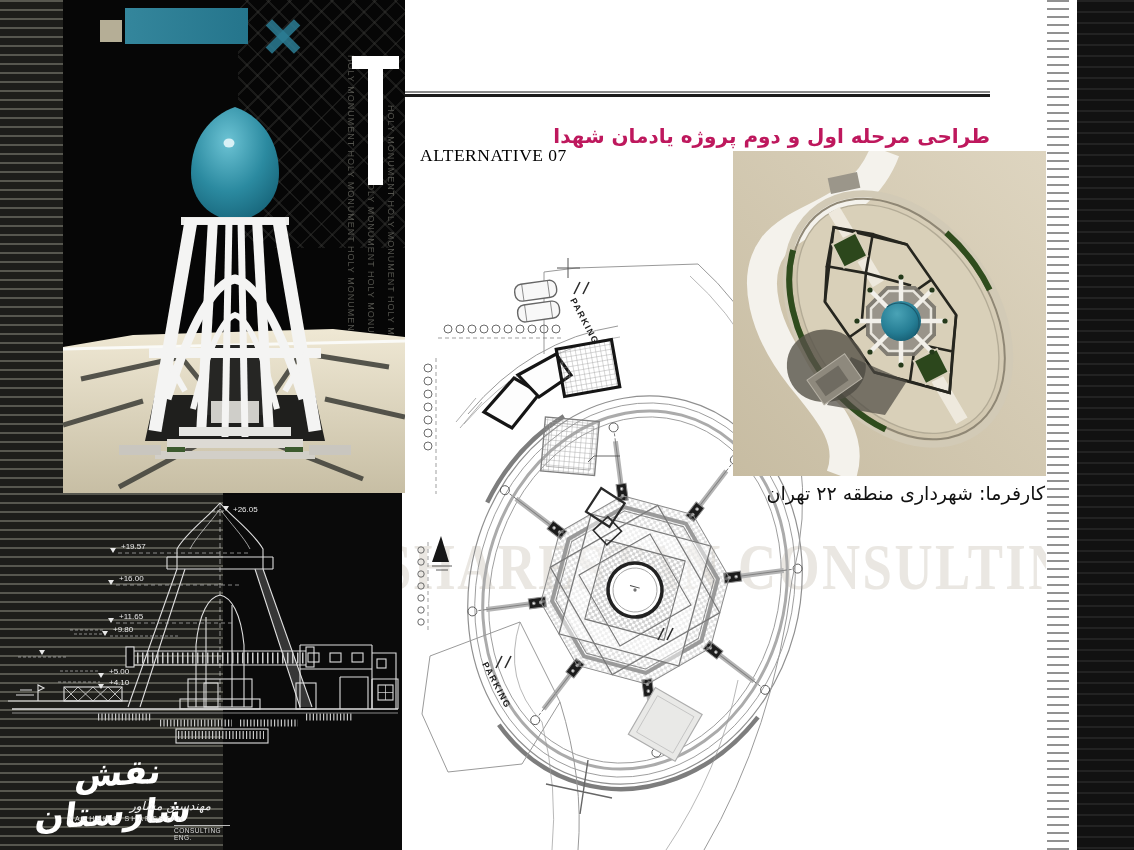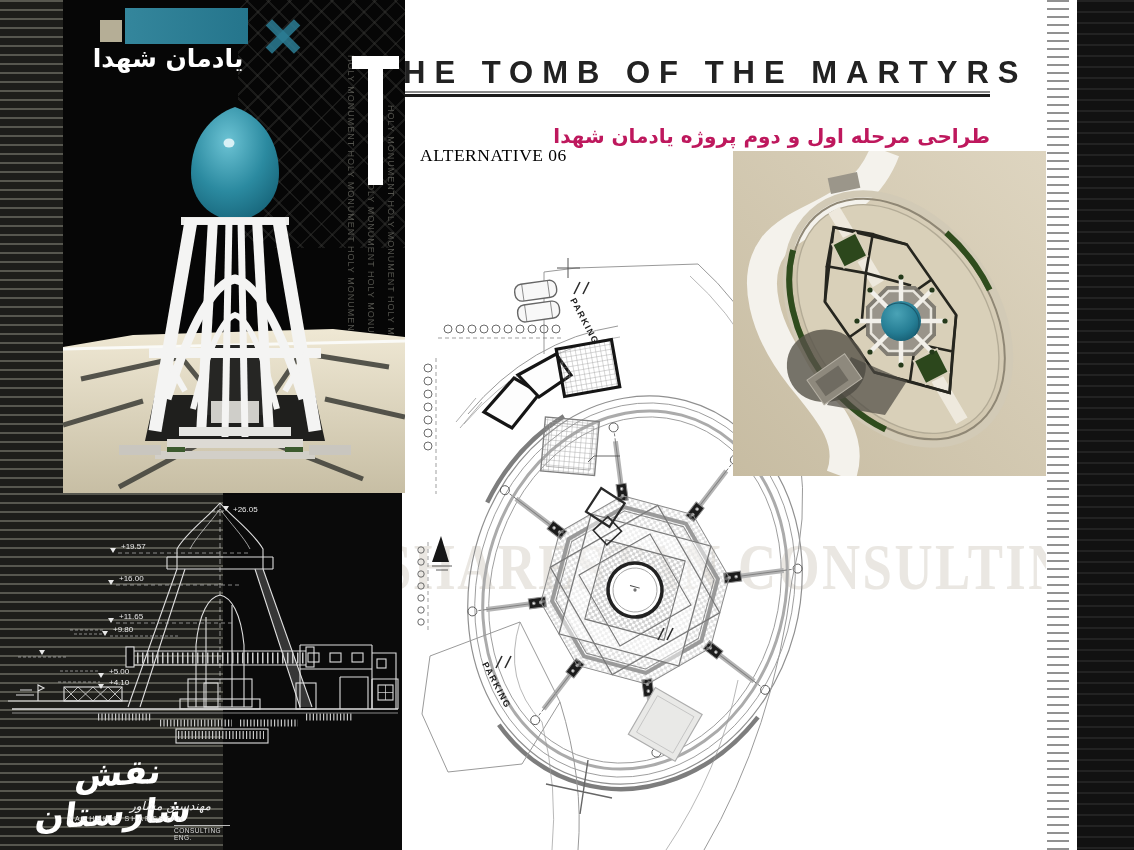--- a/index.html
+++ b/index.html
@@ -258,21 +258,20 @@
   </svg>
 
   <div class="abs stripes top-strip"></div>
 
   <div class="abs render-panel">
     <div class="abs knot"></div>
     <div class="abs teal-knot1"></div>
     <div class="abs teal-knot2"></div>
     <div class="abs beige-sq"></div>
     <div class="abs teal-bar"></div>
-    <div class="abs panel-title fa">یادمان شهدا</div>
     <div class="abs vtxt" style="left:283px;top:55px;">HOLY MONUMENT HOLY MONUMENT HOLY MONUMENT HOLY MONUMENT HOLY MONUMENT</div>
     <div class="abs vtxt" style="left:303px;top:80px;">HOLY MONUMENT HOLY MONUMENT HOLY MONUMENT HOLY MONUMENT HOLY MONUMENT</div>
     <div class="abs vtxt" style="left:323px;top:105px;">HOLY MONUMENT HOLY MONUMENT HOLY MONUMENT HOLY MONUMENT HOLY MONUMENT</div>
 
     <svg class="abs monu" width="342" height="398" viewBox="0 0 342 398">
       <defs>
         <radialGradient id="domeG" cx="42%" cy="30%" r="80%">
           <stop offset="0%" stop-color="#6cc3d4"></stop>
             <stop offset="55%" stop-color="#2b8aa0"></stop>
             <stop offset="100%" stop-color="#145f74"></stop>
@@ -398,24 +397,23 @@
 
 
     <div class="abs logo">
       <div class="logo-fa fa">نقش شارستان</div>
       <div class="logo-tagline fa">مهندسین مشاور</div>
       <div class="logo-en">NAGHSH E SHARESTAN</div>
       <div class="logo-type">CONSULTING ENG.</div>
     </div>
   </div>
 
-  <div class="abs main-title">HE TOMB OF THE MARTYRS</div>
   <div class="abs title-rule"></div>
   <div class="abs subtitle-fa fa">طراحی مرحله اول و دوم پروژه یادمان شهدا</div>
-  <div class="abs alternative">ALTERNATIVE 06</div>
+  <div class="abs alternative">ALTERNATIVE 07</div>
 
   <svg class="abs aer" width="313" height="325" viewBox="0 0 313 325">
     <defs>
       <linearGradient id="gndG" x1="0" y1="1" x2="1" y2="0">
         <stop offset="0%" stop-color="#c7bca2"></stop>
           <stop offset="100%" stop-color="#ded5c0"></stop>
       </linearGradient>
       <radialGradient id="sphG" cx="40%" cy="32%" r="80%">
         <stop offset="0%" stop-color="#4aa3b6"></stop>
           <stop offset="60%" stop-color="#257d94"></stop>
@@ -467,17 +465,18 @@
         <circle cx="-31" cy="-31" r="2.6"></circle>
           <circle cx="31" cy="31" r="2.6"></circle>
           <circle cx="-31" cy="31" r="2.6"></circle>
           <circle cx="31" cy="-31" r="2.6"></circle>
       </g>
       <circle r="20" fill="url(#sphG)"></circle>
       <path d="M-14,-14 A20,20 0 0 1 14,14" stroke="#1b5a6d" stroke-width="1.2" fill="none"></path>
     </g>
   </svg>
 
+  <div class="abs client-fa fa">کارفرما: شهرداری منطقه ۲۲ تهران</div>
 
   <div class="abs ruler"></div>
   <div class="abs band"></div>
 
 </div>
 
 </body></html>

